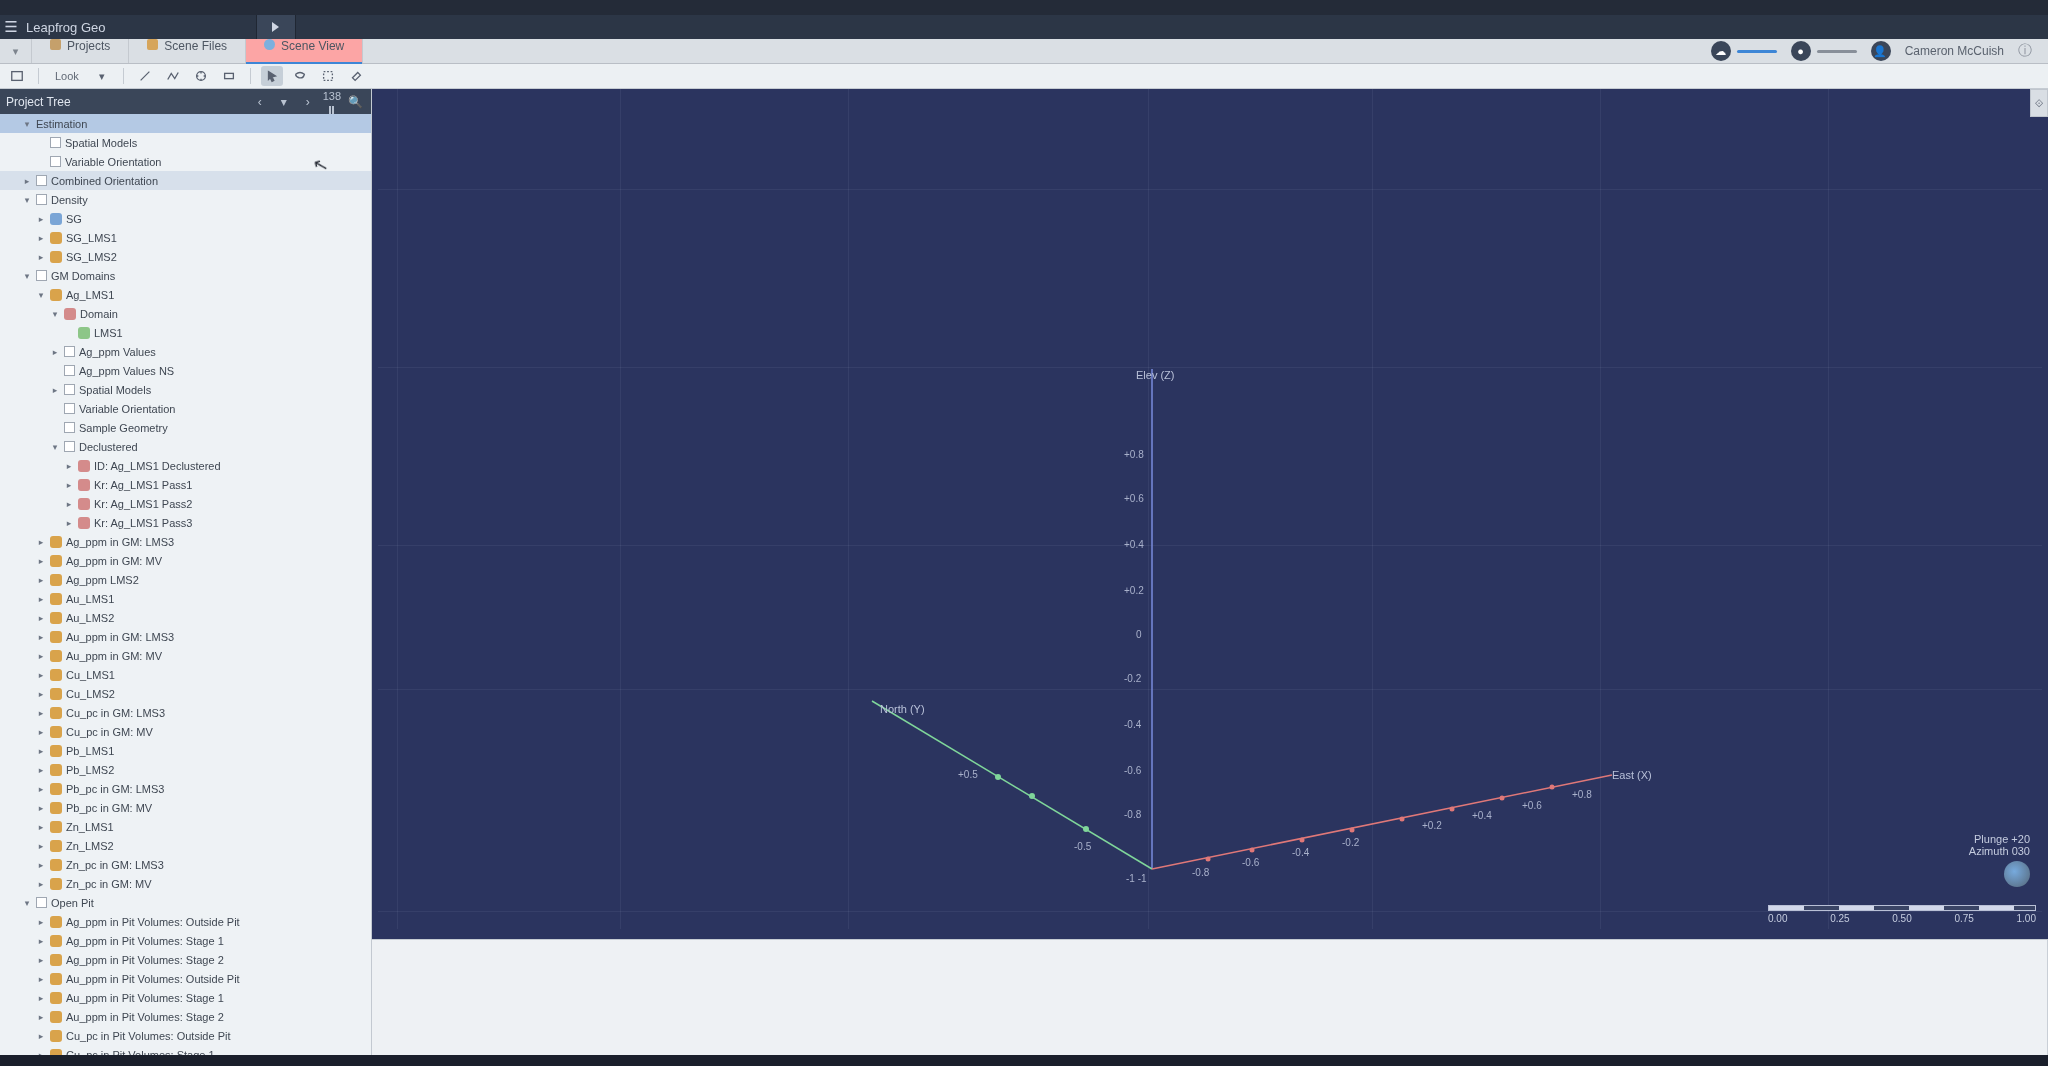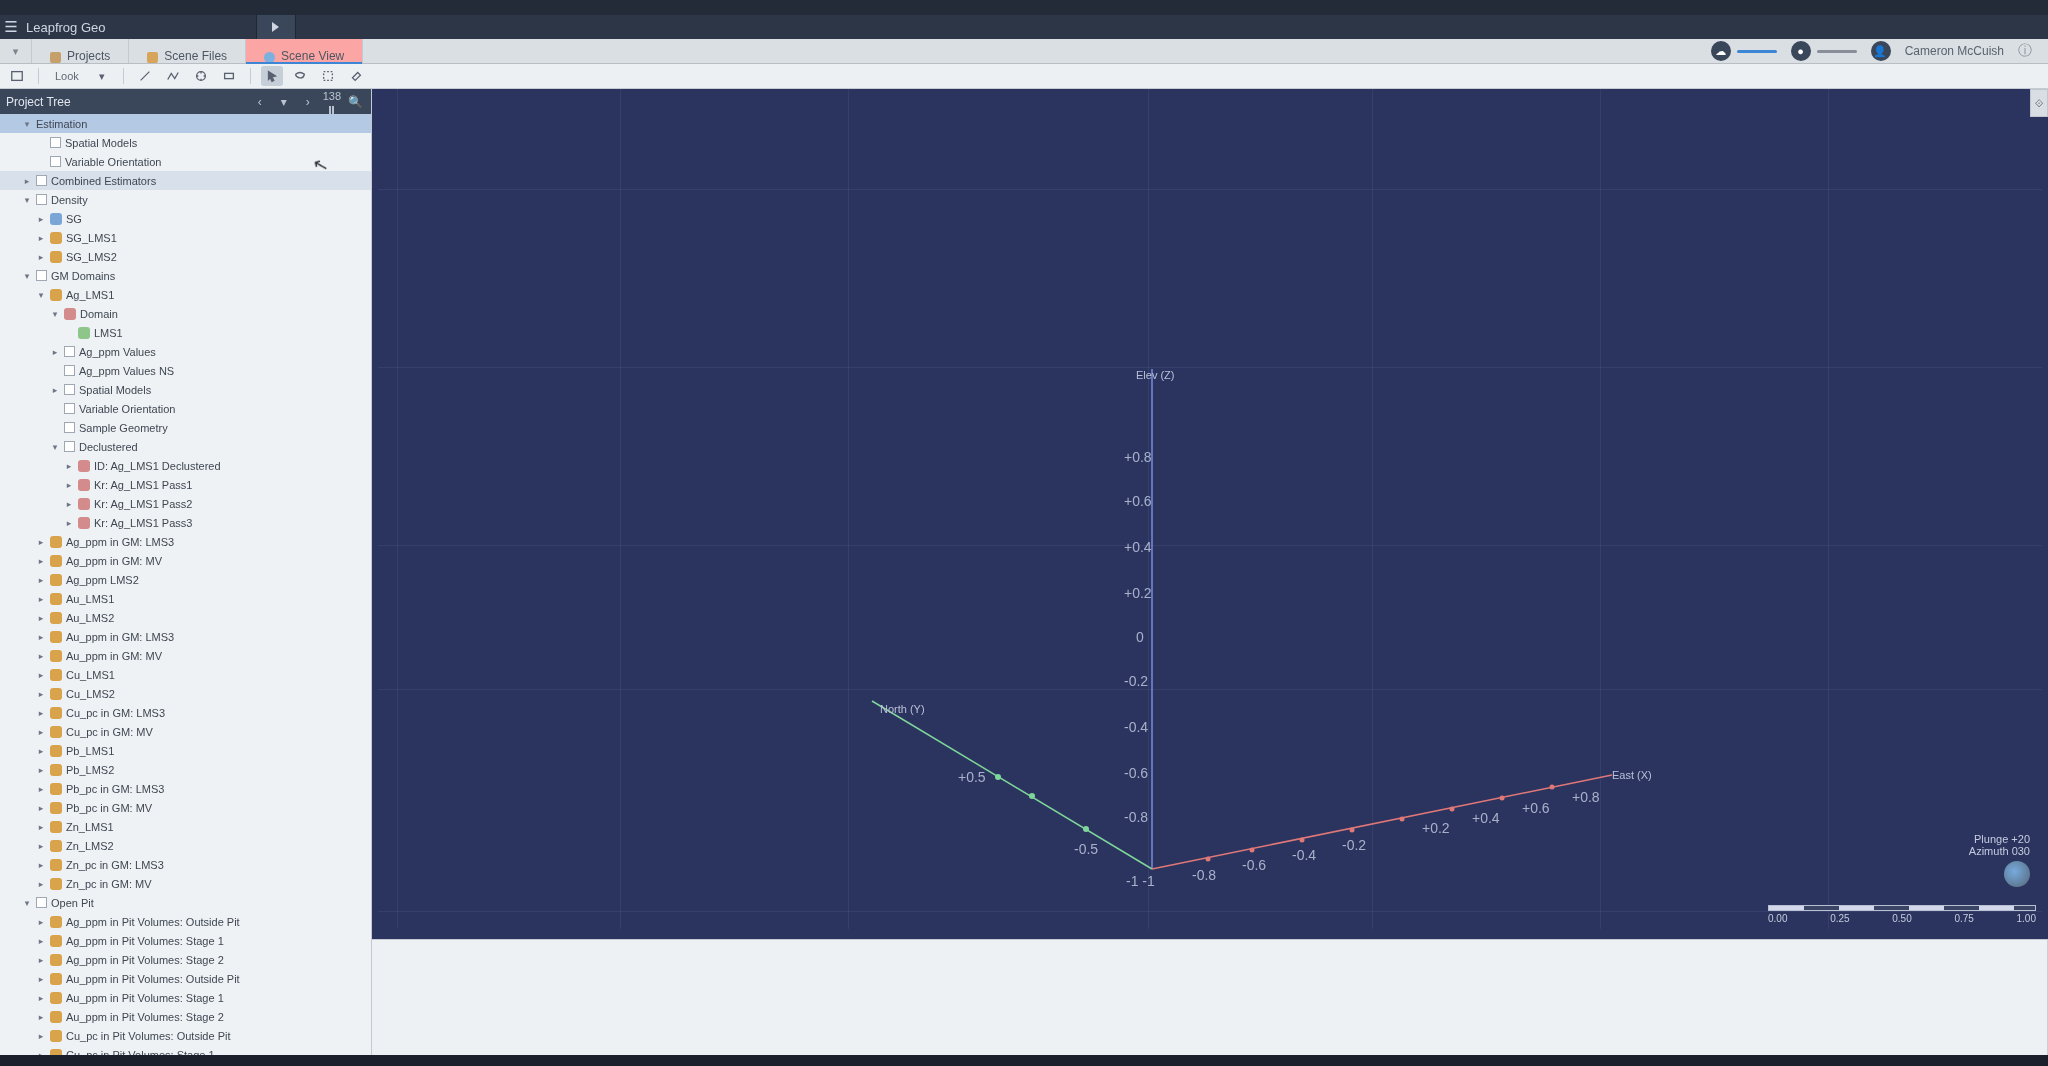--- a/index.html
+++ b/index.html
@@ -9,21 +9,21 @@
 
 .appbar { height:24px; background:#2c3646; display:flex; align-items:center; color:#cfd6e3; font-size:13px; }
 .appbar .menu-icon { width:22px; text-align:center; font-size:15px; }
 .appbar .app-title { padding-left:4px; font-weight:500; }
 .appbar .spacer { flex:1; }
 .appbar .play-btn { width:40px; height:100%; background:#3a4659; display:flex; align-items:center; justify-content:center; margin-left:150px; border-left:1px solid #202733; border-right:1px solid #202733;}
 .play-tri { width:0;height:0;border-top:5px solid transparent;border-bottom:5px solid transparent;border-left:7px solid #cfd6e3;}
 
 .tabbar { height:25px; background:#dadfe4; display:flex; align-items:stretch; border-bottom:1px solid #b9bec5; }
 .tabbar .tab-dropdown{ width:32px; display:flex; align-items:center; justify-content:center; color:#7d848e; font-size:11px; border-right:1px solid #c4c9cf;}
-.tabbar .tab{ display:flex; align-items:flex-end; padding:0 18px; font-size:12px; color:#4d5662; border-right:1px solid #c4c9cf; gap:6px; position:relative;}
+.tabbar .tab{ display:flex; align-items:flex-start; padding:0 18px; font-size:12px; color:#4d5662; border-right:1px solid #c4c9cf; gap:6px; position:relative;}
 .tabbar .tab.active{ background:#fca5a5; }
 .tabbar .tab.active::after{ content:""; position:absolute; left:0;right:0;bottom:-1px;height:2px;background:#3d86d6;}
 .tab-icon{ width:11px;height:11px;border-radius:50%; background:#7cb0de; display:inline-block;}
 .tab-icon.files{ background:#d6a55b; border-radius:2px;}
 .tab-icon.proj{ background:#c5a06b; border-radius:2px;}
 .tabbar .right{ margin-left:auto; display:flex; align-items:center; gap:14px; padding-right:16px; color:#5a626e; font-size:12px;}
 .tabbar .right .icon-circle{ width:20px;height:20px;border-radius:50%;background:#3a4659; color:#fff;display:flex;align-items:center;justify-content:center;font-size:11px;}
 .tabbar .right .underbar{ width:40px; height:3px; background:#3d86d6; border-radius:2px;}
 .tabbar .right .underbar.grey{ background:#888f99;}
 
@@ -58,21 +58,21 @@
 .row .ic{ width:12px;height:12px; border-radius:3px; display:inline-block;}
 .row .ic.cube{ background:#7aa5d6;}
 .row .ic.poly{ background:#d48b8b;}
 .row .ic.grn{ background:#8dc688;}
 .row .ic.est{ background:#d9a34b;} .pad2{ padding-left:22px;} .pad3{ padding-left:36px;}
 .pad4{ padding-left:50px;} .pad5{ padding-left:64px;}
 
 .view-area{ flex:1; display:flex; flex-direction:column; position:relative; }
 .scene{ flex:1; background:#2b345f; position:relative; overflow:hidden;}
 .axis-label{ position:absolute; color:#b8c0d8; font-size:11px;text-align:center;}
-.tick{ position:absolute; color:#a9b1cb; font-size:14px;}
+.tick{ position:absolute; color:#a9b1cb; font-size:10px;}
 .grid-v{ position:absolute; top:0;bottom:10px; width:1px; background:rgba(190,200,230,0.08);}
 .grid-h{ position:absolute; left:6px; right:6px; height:1px; background:rgba(190,200,230,0.08);}
 .cursor-arrow{ position:absolute; left:313px; top:154px; color:#2a2f38; font-size:18px; transform:rotate(-15deg);}
 
 .compass-box{ position:absolute; right:18px; bottom:52px; color:#c5ccdf; font-size:11px; text-align:right;}
 .mini-compass{ width:26px;height:26px;border-radius:50%; background:radial-gradient(circle at 40% 40%, #7ad, #567); margin-left:auto; margin-top:4px;}
 
 .scale{ position:absolute; left:calc(100% - 280px); right:12px; bottom:12px; height:22px; color:#c5ccdf; font-size:10px;}
 .scale-bar{ height:6px; background:repeating-linear-gradient(to right,#d2d8ea 0 35px,#3a4465 35px 70px); border:1px solid #b9c0d6;}
 .scale-labels{ display:flex; justify-content:space-between; margin-top:2px;}
@@ -209,21 +209,21 @@
             <span>Spatial Models</span>
           </div>
         <div class="row pad3">
             <span class="exp none">▸</span>
             <span class="chk"></span>
             <span>Variable Orientation</span>
           </div>
         <div class="row hl pad2">
             <span class="exp">▸</span>
             <span class="chk"></span>
-            <span>Combined Estimators</span>
+            <span>Combined Orientation</span>
           </div>
         <div class="row pad2">
             <span class="exp">▾</span>
             <span class="chk"></span>
             <span>Density</span>
           </div>
         <div class="row pad3">
             <span class="exp">▸</span>
             <span class="ic cube"></span>
             <span>SG</span>

